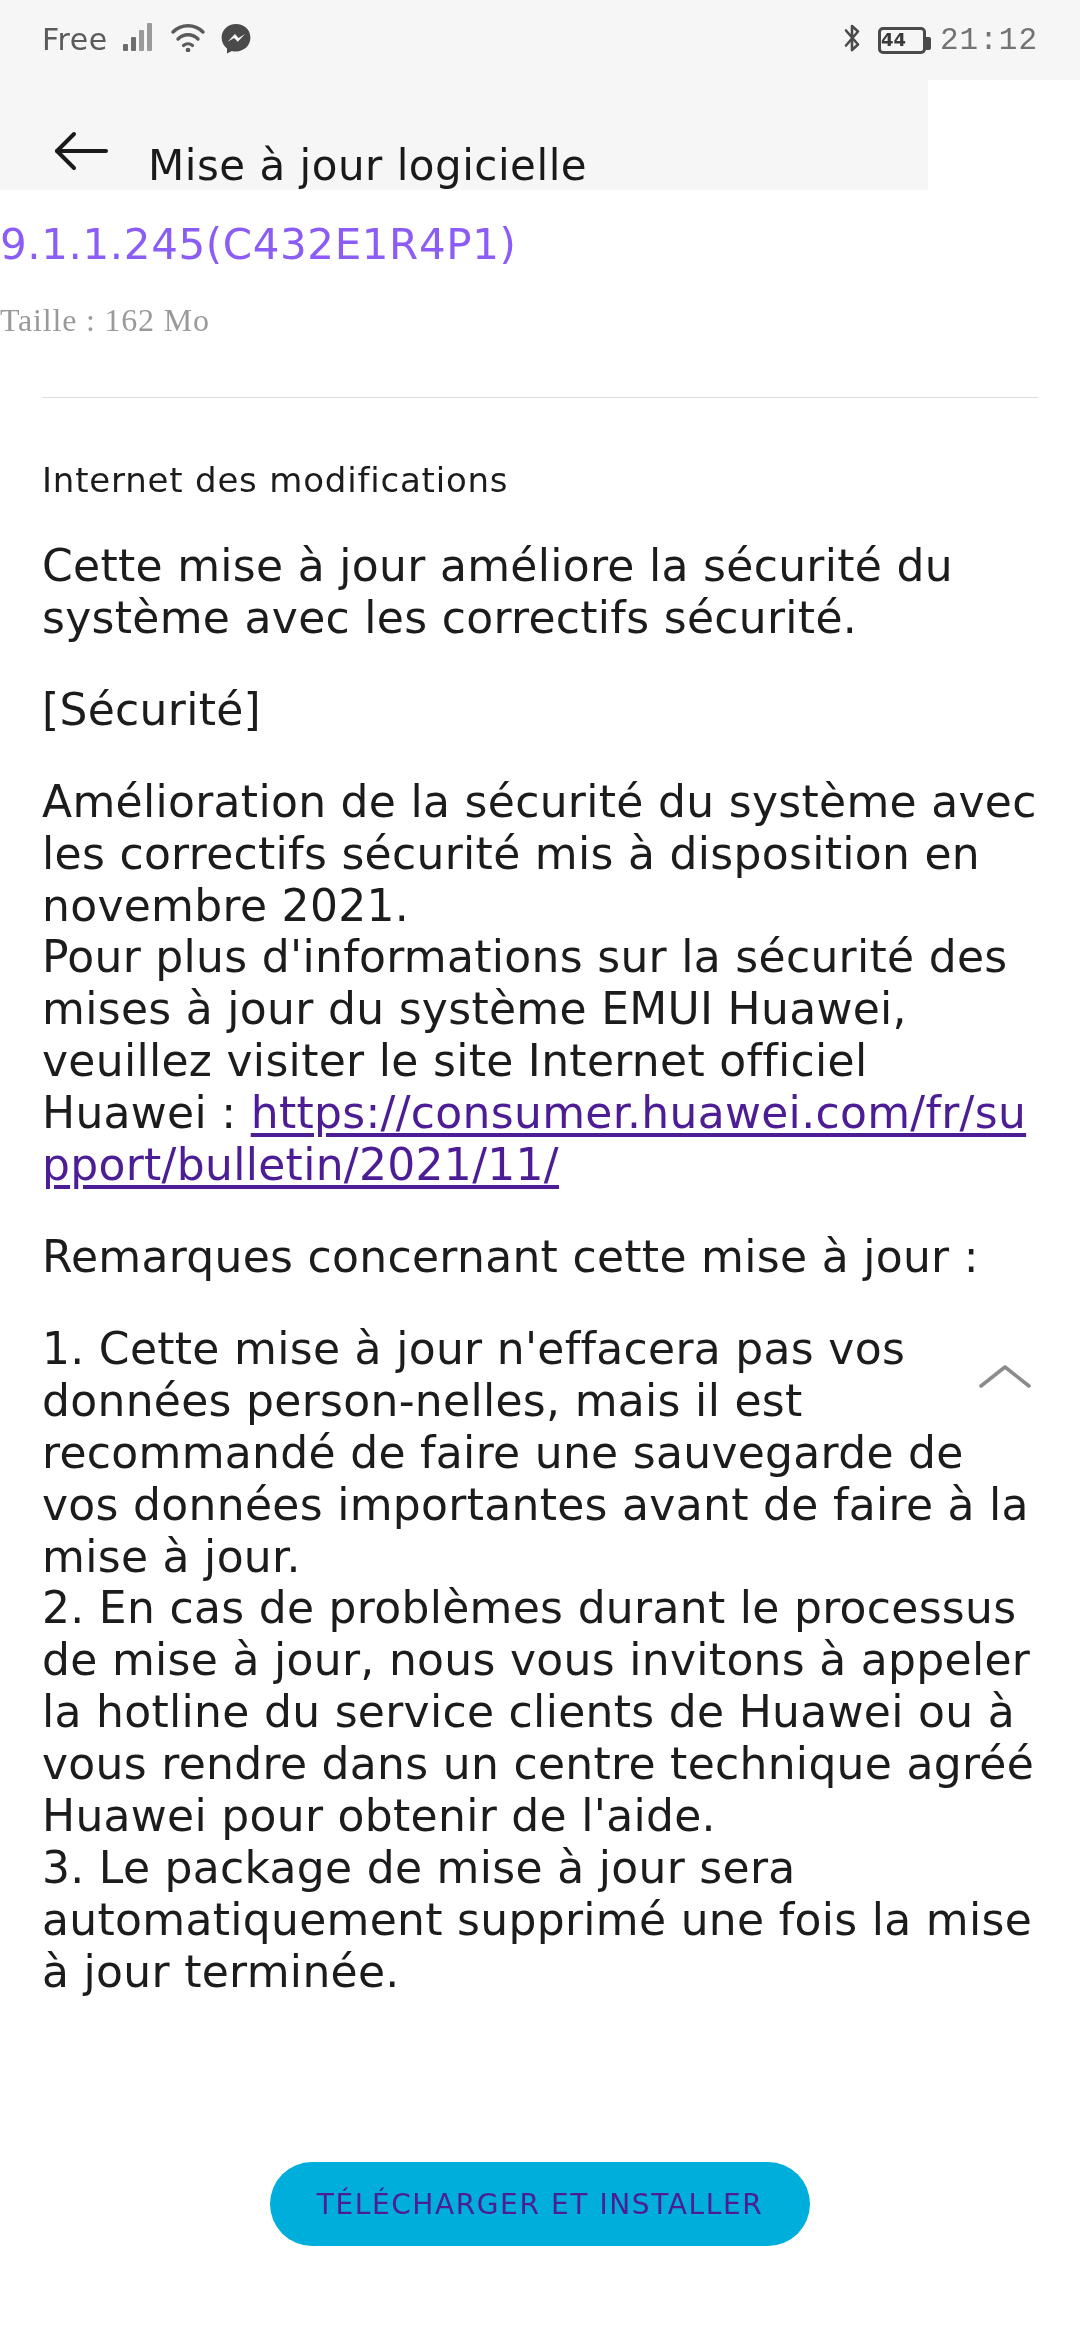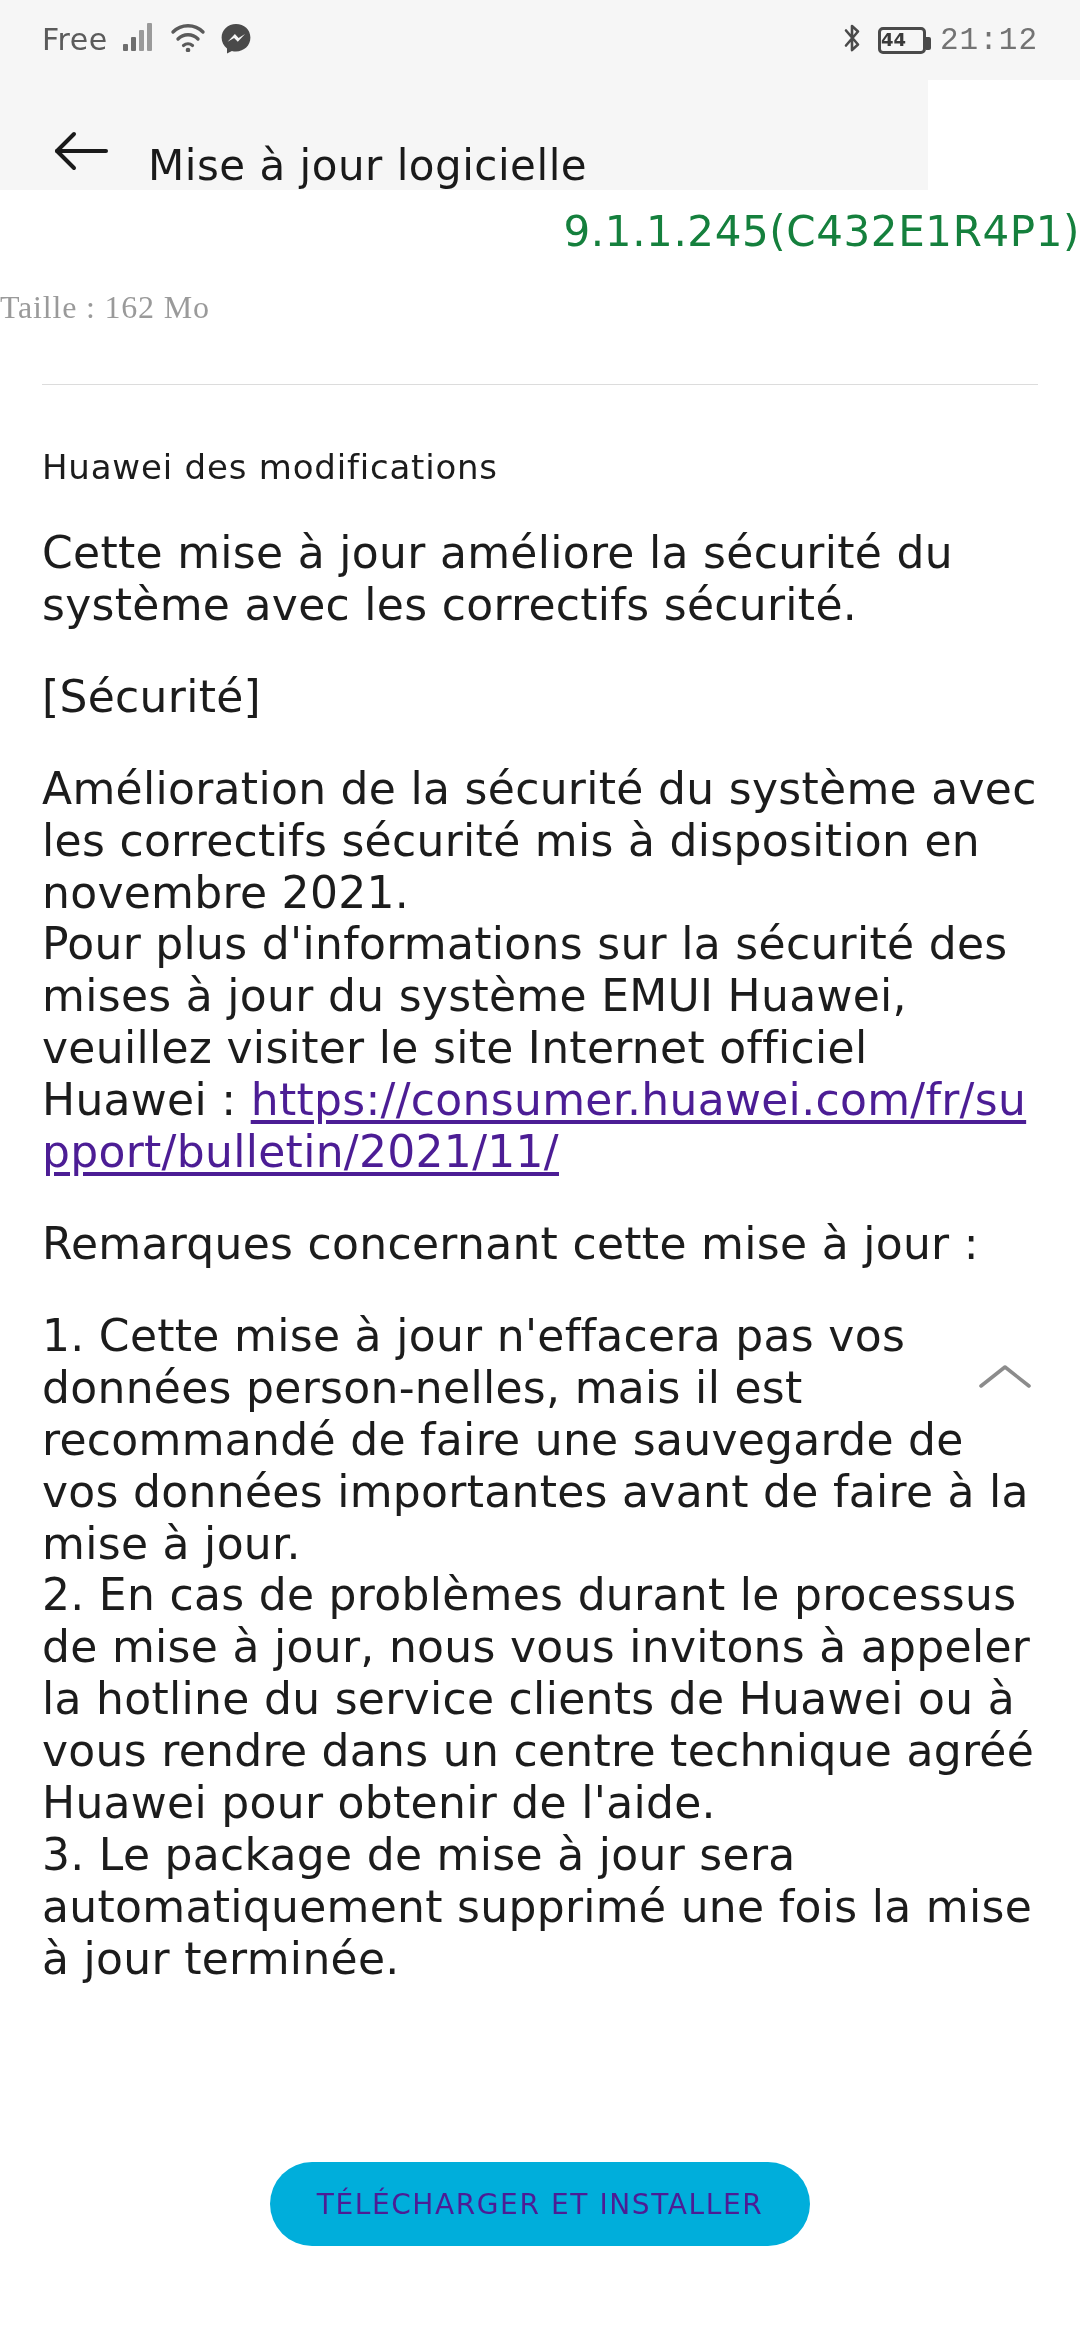--- a/index.html
+++ b/index.html
@@ -74,24 +74,24 @@
   }
 
   
   .content {
     position:absolute; left:0; top:190px;
     width:1080px; height:2000px;
     background:#ffffff;
   }
 
   .version {
-    text-align:right;
-    font-size:42px; color:#15803d;
+    text-align:left;
+    font-size:42px; color:#8b5cf6;
     letter-spacing:0.6px;
-    margin-top:17px;
+    margin-top:30px;
     font-family:"DejaVu Sans", sans-serif;
   }
   .size {
     text-align:left;
     font-size:32px; color:#9a9a9a;
     letter-spacing:0.8px;
     margin-top:33px;
     font-family:Liberation Serif, serif;
   }
   .divider {
@@ -216,21 +216,21 @@
 
   <div class="content">
 
     <div class="version">9.1.1.245(C432E1R4P1)</div>
     <div class="size">Taille : 162 Mo</div>
 
     <div class="divider"></div>
 
     <div class="body-wrap">
 
-      <div class="section-title">Huawei des modifications</div>
+      <div class="section-title">Internet des modifications</div>
 
       <div class="para">Cette mise à jour améliore la sécurité du système avec les correctifs sécurité.</div>
 
       <div class="para">[Sécurité]</div>
 
       <div class="para"><span>Amélioration de la sécurité du système avec les correctifs sécurité mis à disposition en novembre 2021.
 Pour plus d'informations sur la sécurité des mises à jour du système EMUI Huawei, veuillez visiter le site Internet officiel Huawei : </span><a class="link">https://consumer.huawei.com/fr/support/bulletin/2021/11/</a></div>
 
       <div class="para">Remarques concernant cette mise à jour :</div>
 

